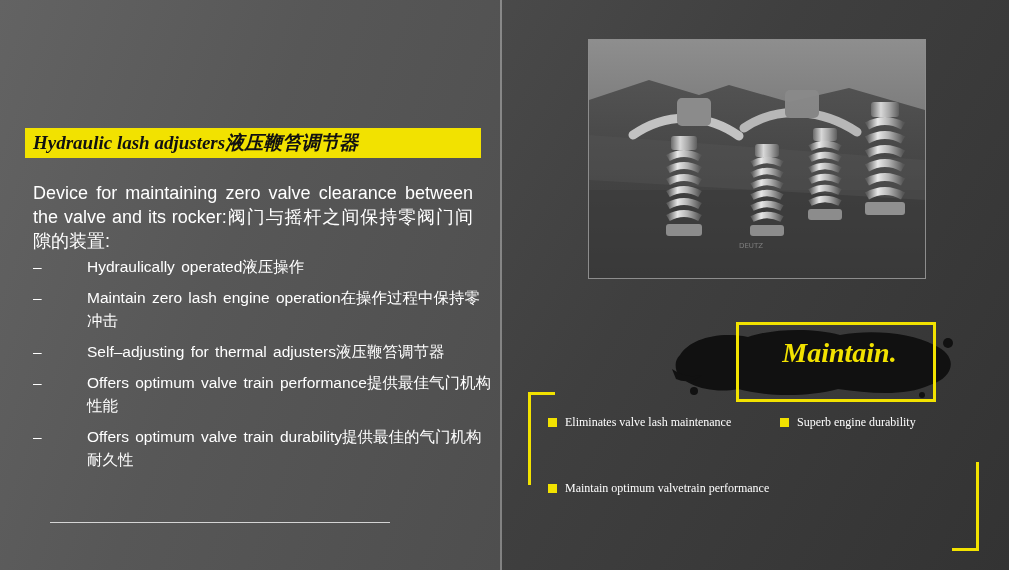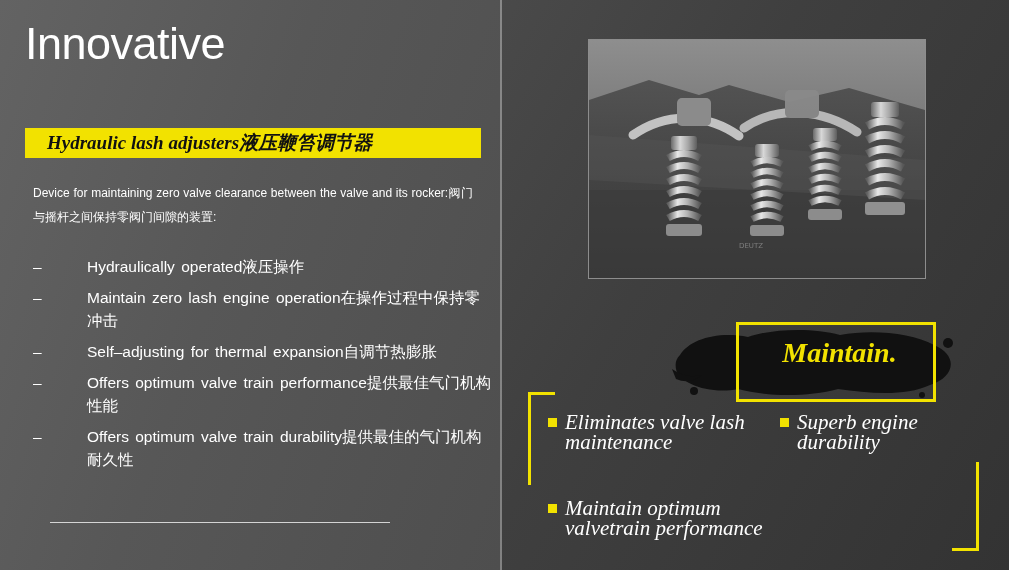--- a/index.html
+++ b/index.html
@@ -41,35 +41,35 @@
     letter-spacing: -0.5px;
   }
   .subtitle-band {
     position: absolute;
     left: 25px; top: 128px;
     width: 456px; height: 30px;
     background: #f2e200;
   }
   .subtitle-text {
     position: absolute;
-    left: 47px; top: 130px;
+    left: 33px; top: 130px;
     width: 460px;
     color: #111111;
     font-family: "Liberation Serif", serif;
     font-style: italic;
     font-size: 19px;
     line-height: 26px;
     font-weight: 700;
   }
   .body-text {
     position: absolute;
     left: 33px; top: 181px;
     width: 440px;
     color: #ffffff;
-    font-size: 12px;
+    font-size: 18px;
     line-height: 24px;
     text-align: justify;
   }
   .bullets {
     position: absolute;
     left: 33px; top: 255px;
     width: 460px;
     color: #ffffff;
     font-size: 15.5px;
     line-height: 23px;
@@ -161,54 +161,52 @@
   .b-square {
     width: 9px; height: 9px;
     background: #f2e200;
     margin-top: 6px;
     margin-right: 8px;
     flex: 0 0 9px;
   }
   .b-label {
     color: #ffffff;
     font-family: "Liberation Serif", serif;
-    font-style: italic;
-    font-size: 21px;
+    font-size: 12px;
     line-height: 20px;
   }
 </style>
 </head>
 <body>
 
 <div id="slide">
 
   <div class="left-panel"></div>
   <div class="divider-vert"></div>
 
   <div class="title">
-    <div>Innovative</div>
   </div>
 
   <div class="subtitle-band"></div>
   <div class="subtitle-text">Hydraulic lash adjusters液压鞭笞调节器</div>
 
   <div class="body-text">Device for maintaining zero valve clearance between the valve and its rocker:阀门与摇杆之间保持零阀门间隙的装置:</div>
 
   <div class="bullets">
     <div class="bullet-row">
       <div class="bullet-dash">–</div>
       <div class="bullet-text">Hydraulically  operated液压操作</div>
     </div>
     <div class="bullet-row">
       <div class="bullet-dash">–</div>
       <div class="bullet-text">Maintain  zero  lash  engine  operation在操作过程中保持零冲击</div>
     </div>
     <div class="bullet-row">
       <div class="bullet-dash">–</div>
-      <div class="bullet-text">Self–adjusting  for  thermal  expansion自调节热膨胀</div>
+      <div class="bullet-text">Self–adjusting  for  thermal  adjusters液压鞭笞调节器</div>
     </div>
     <div class="bullet-row">
       <div class="bullet-dash">–</div>
       <div class="bullet-text">Offers  optimum  valve  train  performance提供最佳气门机构性能</div>
     </div>
     <div class="bullet-row">
       <div class="bullet-dash">–</div>
       <div class="bullet-text">Offers  optimum  valve  train  durability提供最佳的气门机构耐久性</div>
     </div>
   </div>

